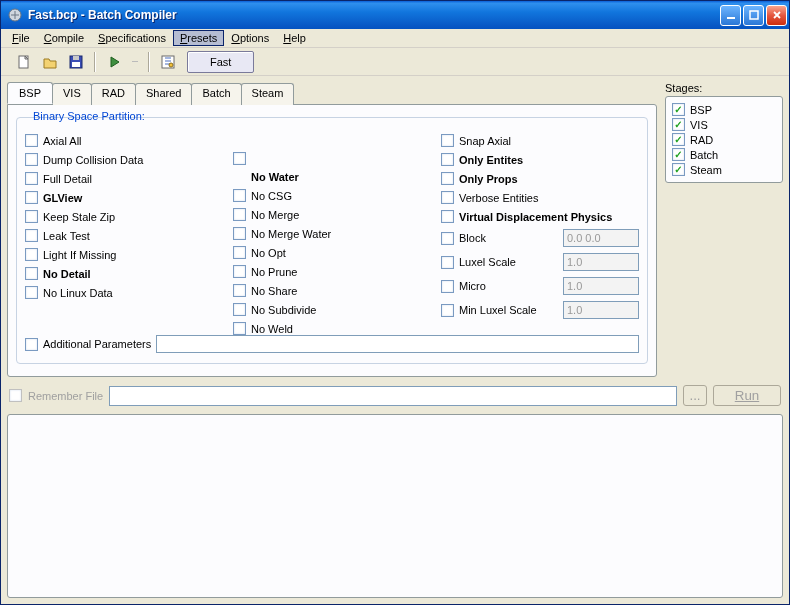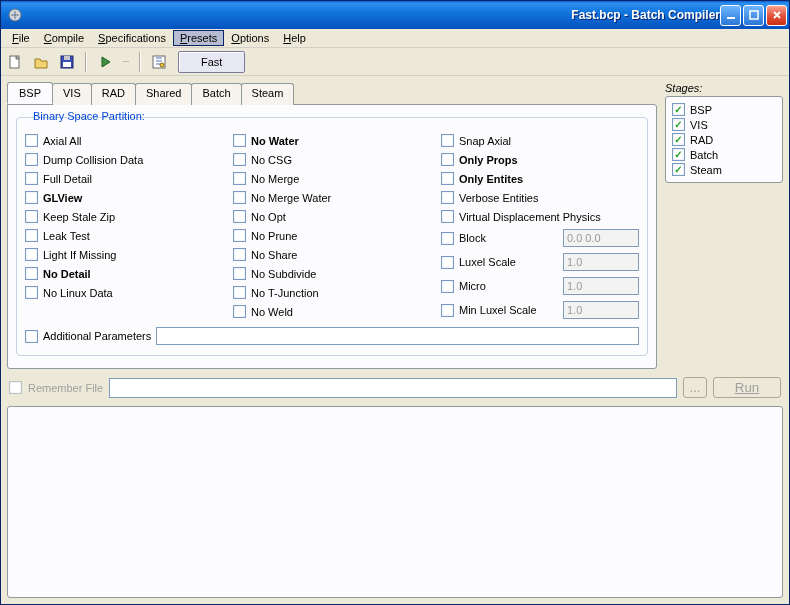--- a/index.html
+++ b/index.html
@@ -21,40 +21,40 @@
   background: linear-gradient(to bottom, #0a5fd8 0%, #2f8fee 8%, #1175dd 40%, #0858c5 88%, #0453c1 100%);
   display: flex;
   align-items: center;
   padding: 0 2px 0 6px;
   color: #fff;
 }
 .titlebar .appicon {
   width: 16px; height: 16px; margin-right: 5px;
   display:inline-block;
 }
-.titlebar .title { font-weight: bold; font-size: 12px; flex: 1; text-shadow: 1px 1px 0 #0a246a; text-align: right; }
+.titlebar .title { font-weight: bold; font-size: 12px; flex: 1; text-shadow: 1px 1px 0 #0a246a; }
 .winbtns { display: flex; gap: 2px; }
 .winbtn {
   width: 21px; height: 21px;
   background: linear-gradient(to bottom, #6db5ff, #2a77d6);
   border: 1px solid #fff; border-radius: 3px;
   display:flex; align-items:center; justify-content:center;
   color:#fff; font-weight:bold;
 }
 .winbtn.close { background: linear-gradient(to bottom, #f9a48c, #e45640 50%, #cd2e0d); }
 .menubar {
   height: 19px; background: #ece9d8;
   display: flex; align-items: center; padding: 0 4px;
   border-bottom: 1px solid #d4d0c8;
 }
 .menuitem { padding: 2px 7px; cursor: default; }
 .menuitem.sel { background: #b6bdd2; border: 1px solid #0a246a; padding: 1px 6px; }
 .menuitem u { text-decoration: underline; }
 .toolbar {
-  height: 28px; display: flex; align-items: center; padding: 2px 3px; gap: 4px;
+  height: 28px; display: flex; align-items: center; padding: 2px 12px; gap: 4px;
   border-bottom: 1px solid #d4d0c8;
 }
 .tbtn { width: 22px; height: 22px; display:flex; align-items:center; justify-content:center; border: 1px solid transparent; }
 .tsep { border-left: 1px solid #aca899; border-right: 1px solid #fff; height: 20px; margin: 0 3px; }
 .preset-label {
   height: 22px; padding: 0 22px; display:flex; align-items:center;
   background: #e8e8f4; border: 1px solid #7a7a9a; border-radius: 2px;
   box-shadow: inset 1px 1px 0 #fff;
   margin-left: 4px;
 }
@@ -87,29 +87,29 @@
 }
 .chkbox.checked::after { content:"✓"; font-size:10px; color:#21a121; font-weight:bold; line-height:1; }
 .bold { font-weight: bold; }
 .row3 { display:flex; align-items:center; gap: 5px; }
 .txtin {
   height: 18px; border: 1px solid #7f9db9; background: #fff; font-size:11px; padding: 1px 3px;
   color:#999;
 }
 .txtin.dis { background:#f3f3f3; }
 .txtin.small { width: 76px; }
-.addl { display:flex; align-items:center; gap:5px; margin-top:8px; }
+.addl { display:flex; align-items:center; gap:5px; }
 .addl .txtin { flex:1; }
 .stagesbox {
   width: 118px; border: 1px solid #919b9c; background: #fcfcfe; padding: 4px 6px;
   border-radius: 3px;
   align-self: stretch;
 }
 .stagesbox-wrap { display:flex; flex-direction:column; }
-.stagesbox-wrap .slabel { margin-bottom: 2px; font-style: italic; }
+.stagesbox-wrap .slabel { margin-bottom: 2px; }
 .remrow { display:flex; align-items:center; gap: 6px; padding: 0 2px; }
 .remrow .txtin { flex:1; height:20px; }
 .runbtn {
   width: 68px; height: 21px; border: 1px solid #aca899; background: #ece9d8;
   color: #a0a0a0; border-radius: 3px;
 }
 .browsebtn {
   width: 24px; height: 21px; border: 1px solid #aca899; background: #ece9d8;
   border-radius: 3px; color:#a0a0a0;
 }
@@ -250,21 +250,21 @@
                     <span class="bold" style="flex: 0 0 auto;">No Detail</span>
                   </div>
                   <div class="chk">
                     <span class="chkbox"></span>
                     <span style="flex: 0 0 auto;">No Linux Data</span>
                   </div>
                 </div>
               <div class="col c2" id="col2">
                   <div class="chk">
                     <span class="chkbox"></span>
-                    <span class="bold" style="flex: 0 0 auto;">No Water</span>
+                    <span class="bold" style="flex: 0 0 auto; margin-top: 37px;">No Water</span>
                   </div>
                   <div class="chk">
                     <span class="chkbox"></span>
                     <span style="flex: 0 0 auto;">No CSG</span>
                   </div>
                   <div class="chk">
                     <span class="chkbox"></span>
                     <span style="flex: 0 0 auto;">No Merge</span>
                   </div>
                   <div class="chk">
@@ -279,50 +279,46 @@
                     <span class="chkbox"></span>
                     <span style="flex: 0 0 auto;">No Prune</span>
                   </div>
                   <div class="chk">
                     <span class="chkbox"></span>
                     <span style="flex: 0 0 auto;">No Share</span>
                   </div>
                   <div class="chk">
                     <span class="chkbox"></span>
                     <span style="flex: 0 0 auto;">No Subdivide</span>
-                  </div>
-                  <div class="chk">
-                    <span class="chkbox"></span>
-                    <span style="flex: 0 0 auto;">No T-Junction</span>
                   </div>
                   <div class="chk">
                     <span class="chkbox"></span>
                     <span style="flex: 0 0 auto;">No Weld</span>
                   </div>
                 </div>
               <div class="col c3" id="col3">
                   <div class="row3">
                     <span class="chkbox"></span>
                     <span style="flex: 0 0 auto;">Snap Axial</span>
                   </div>
                   <div class="row3">
                     <span class="chkbox"></span>
+                    <span class="bold" style="flex: 0 0 auto;">Only Entites</span>
+                  </div>
+                  <div class="row3">
+                    <span class="chkbox"></span>
                     <span class="bold" style="flex: 0 0 auto;">Only Props</span>
                   </div>
                   <div class="row3">
                     <span class="chkbox"></span>
-                    <span class="bold" style="flex: 0 0 auto;">Only Entites</span>
-                  </div>
-                  <div class="row3">
-                    <span class="chkbox"></span>
                     <span style="flex: 0 0 auto;">Verbose Entities</span>
                   </div>
                   <div class="row3">
                     <span class="chkbox"></span>
-                    <span style="flex: 0 0 auto;">Virtual Displacement Physics</span>
+                    <span style="flex: 0 0 auto; font-weight: bold;">Virtual Displacement Physics</span>
                   </div>
                   <div class="row3">
                     <span class="chkbox"></span>
                     <span style="flex: 0 0 auto;">Block</span>
                     <span style="flex: 1 1 0%;"></span>
                     <input class="txtin small dis" readonly="" value="0.0 0.0" style="">
                   </div>
                   <div class="row3">
                     <span class="chkbox"></span>
                     <span style="flex: 0 0 auto;">Luxel Scale</span>

